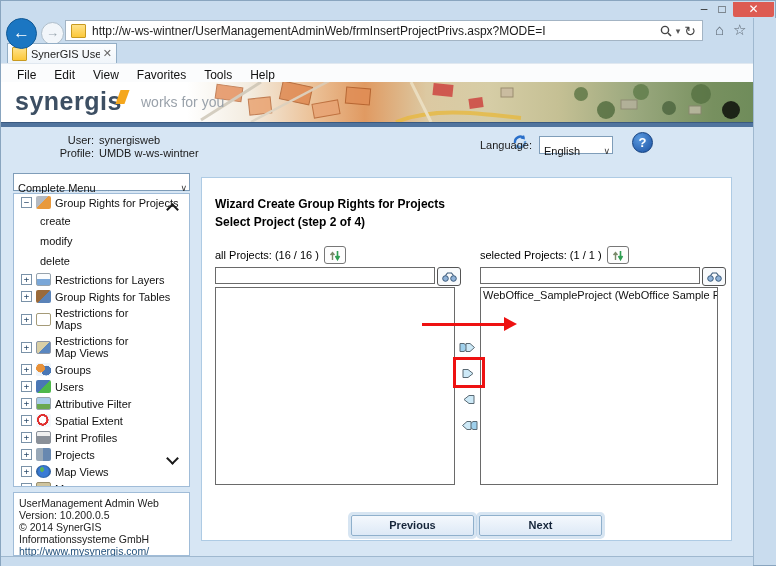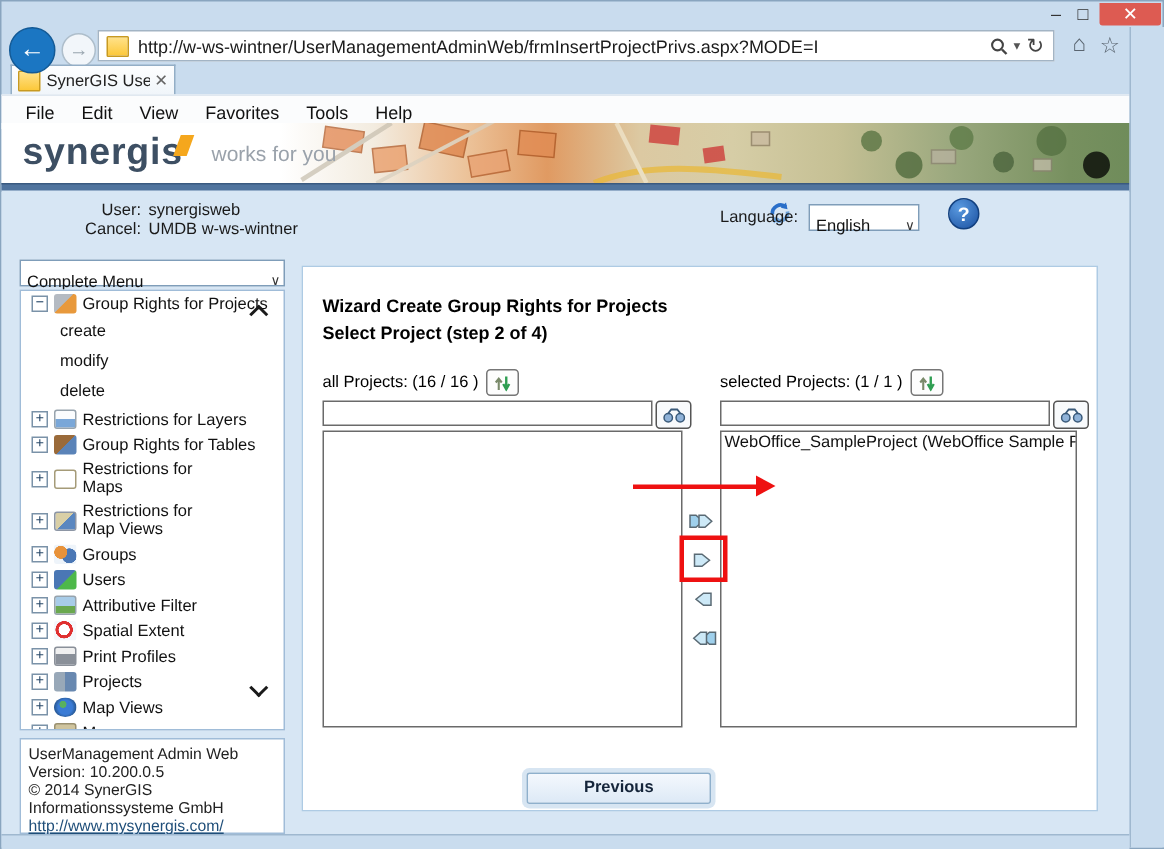--- a/index.html
+++ b/index.html
@@ -193,21 +193,21 @@
     <span class="logoslash"></span>
     <span class="tagline">works for you</span>
   </div>
   <div class="bluebar"></div>
 
   <div class="page">
 
     <div class="userinfo">
       <span class="ulabel">User:</span>
       <span>synergisweb</span>
-      <span class="ulabel">Cancel:</span>
+      <span class="ulabel">Profile:</span>
       <span>UMDB w-ws-wintner</span>
     </div>
     <span class="refreshlang">
       <svg width="18" height="18" viewBox="0 0 18 18">
           <path d="M4 10 A5.5 5.5 0 0 1 13 5" fill="none" stroke="#2a6fc9" stroke-width="2.4"></path>
           <path d="M13 2 L14 6.5 L9.5 5.5 Z" fill="#2a6fc9"></path>
           <path d="M14 8 A5.5 5.5 0 0 1 5 13" fill="none" stroke="#6aa0d8" stroke-width="2.4"></path>
           <path d="M5 16 L4 11.5 L8.5 12.5 Z" fill="#6aa0d8"></path>
         </svg>
     </span>
@@ -390,18 +390,19 @@
             </svg>
         </button>
       </div>
 
       <div class="ann-arrow">
           <i></i>
         </div>
       <div class="ann-box"></div>
 
       <div class="navbtn b-prev">Previous</div>
+      <div class="navbtn b-next">Next</div>
     </div>
   </div>
 
   <div class="rightframe"></div>
   <div class="bottomframe"></div>
 </div>
 
 </body></html>

